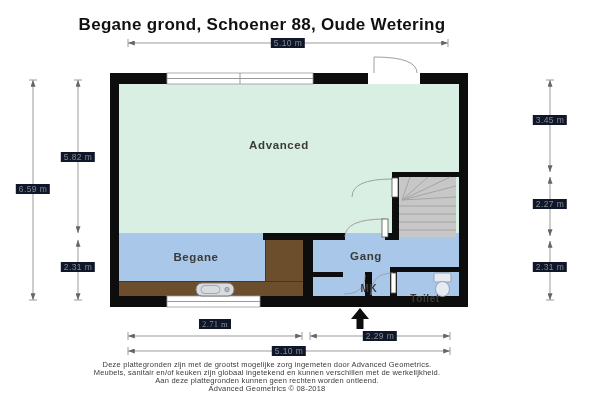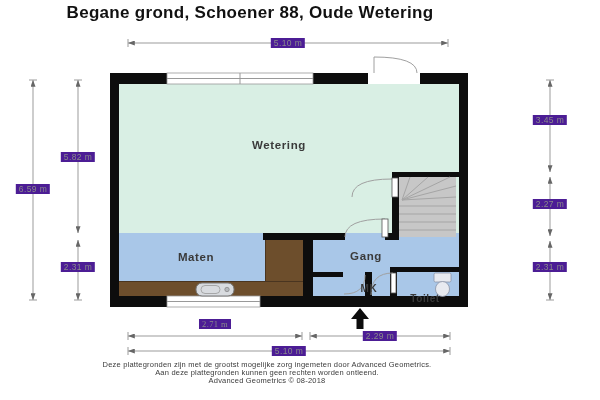--- a/index.html
+++ b/index.html
@@ -1,33 +1,33 @@
 <!DOCTYPE html>
 <html><head>
 <meta charset="utf-8">
 <style>
   html,body{margin:0;padding:0;background:#fff;}
   .canvas{
     position:relative;width:600px;height:400px;background:#fff;overflow:hidden;
     font-family:"Liberation Sans",sans-serif;
   }
   .title{
-    position:absolute;left:0;top:3px;width:500px;margin:0;
+    position:absolute;left:0;top:3px;width:500px;margin:12px;
     text-align:center;font-size:17px;font-weight:700;color:#111;letter-spacing:.3px;
   }
   .wall{position:absolute;background:#0d0d0d;}
   .fill{position:absolute;}
   .room-label{
     position:absolute;transform:translate(-50%,-50%);
     font-size:11.5px;font-weight:700;color:#3a3a3a;letter-spacing:.6px;white-space:nowrap;
   }
   .room-label.small{font-size:10px;}
   .dim{
     position:absolute;transform:translate(-50%,-50%);
-    font-size:8.5px;color:#8a8a8a;background:#4c1d95;padding:0 3px;white-space:nowrap;letter-spacing:.4px;
+    font-size:8.5px;color:#8a8a8a;background:#0f172a;padding:0 3px;white-space:nowrap;letter-spacing:.4px;
   }
   svg.overlay{position:absolute;left:0;top:0;pointer-events:none;}
   .footer{
     position:absolute;left:0;top:361px;width:534px;text-align:center;
     font-size:7.5px;line-height:1.06;color:#3b3b3b;letter-spacing:.2px;
   }
 </style>
 </head>
 <body>
 
@@ -147,36 +147,37 @@
         <line x1="302" y1="332" x2="302" y2="340"></line>
       <line x1="310" y1="332" x2="310" y2="340"></line>
         <line x1="450" y1="332" x2="450" y2="340"></line>
 
       <line x1="128" y1="351" x2="450" y2="351" marker-start="url(#arr)" marker-end="url(#arr)"></line>
       <line x1="128" y1="347" x2="128" y2="355"></line>
         <line x1="450" y1="347" x2="450" y2="355"></line>
     </g>
   </svg>
 
-  <span class="room-label" style="left:279px;top:145px;">Wetering</span>
-  <span class="room-label" style="left:196px;top:257px;">Maten</span>
+  <span class="room-label" style="left:279px;top:145px;">Advanced</span>
+  <span class="room-label" style="left:196px;top:257px;">Begane</span>
   <span class="room-label" style="left:366px;top:256px;">Gang</span>
   <span class="room-label small" style="left:346px;top:288px;padding-left:46px;">MK</span>
   <span class="room-label small" style="left:425px;top:286px;margin-top:12px;">Toilet</span>
 
   <span class="dim" style="left:288px;top:43px;">5.10 m</span>
   <span class="dim" style="left:33px;top:189px;">6.59 m</span>
   <span class="dim" style="left:78px;top:157px;">5.82 m</span>
   <span class="dim" style="left:78px;top:267px;">2.31 m</span>
   <span class="dim" style="left:550px;top:120px;">3.45 m</span>
   <span class="dim" style="left:550px;top:204px;">2.27 m</span>
   <span class="dim" style="left:550px;top:267px;">2.31 m</span>
   <span class="dim" style="left:215px;top:324px;font-family:Liberation Serif, serif;">2.71 m</span>
   <span class="dim" style="left:380px;top:336px;">2.29 m</span>
   <span class="dim" style="left:289px;top:351px;">5.10 m</span>
 
   <div class="footer">
     <div>Deze plattegronden zijn met de grootst mogelijke zorg ingemeten door Advanced Geometrics.</div>
+    <div>Meubels, sanitair en/of keuken zijn globaal ingetekend en kunnen verschillen met de werkelijkheid.</div>
     <div>Aan deze plattegronden kunnen geen rechten worden ontleend.</div>
     <div>Advanced Geometrics © 08-2018</div>
   </div>
 
 </div>
 
 </body></html>

